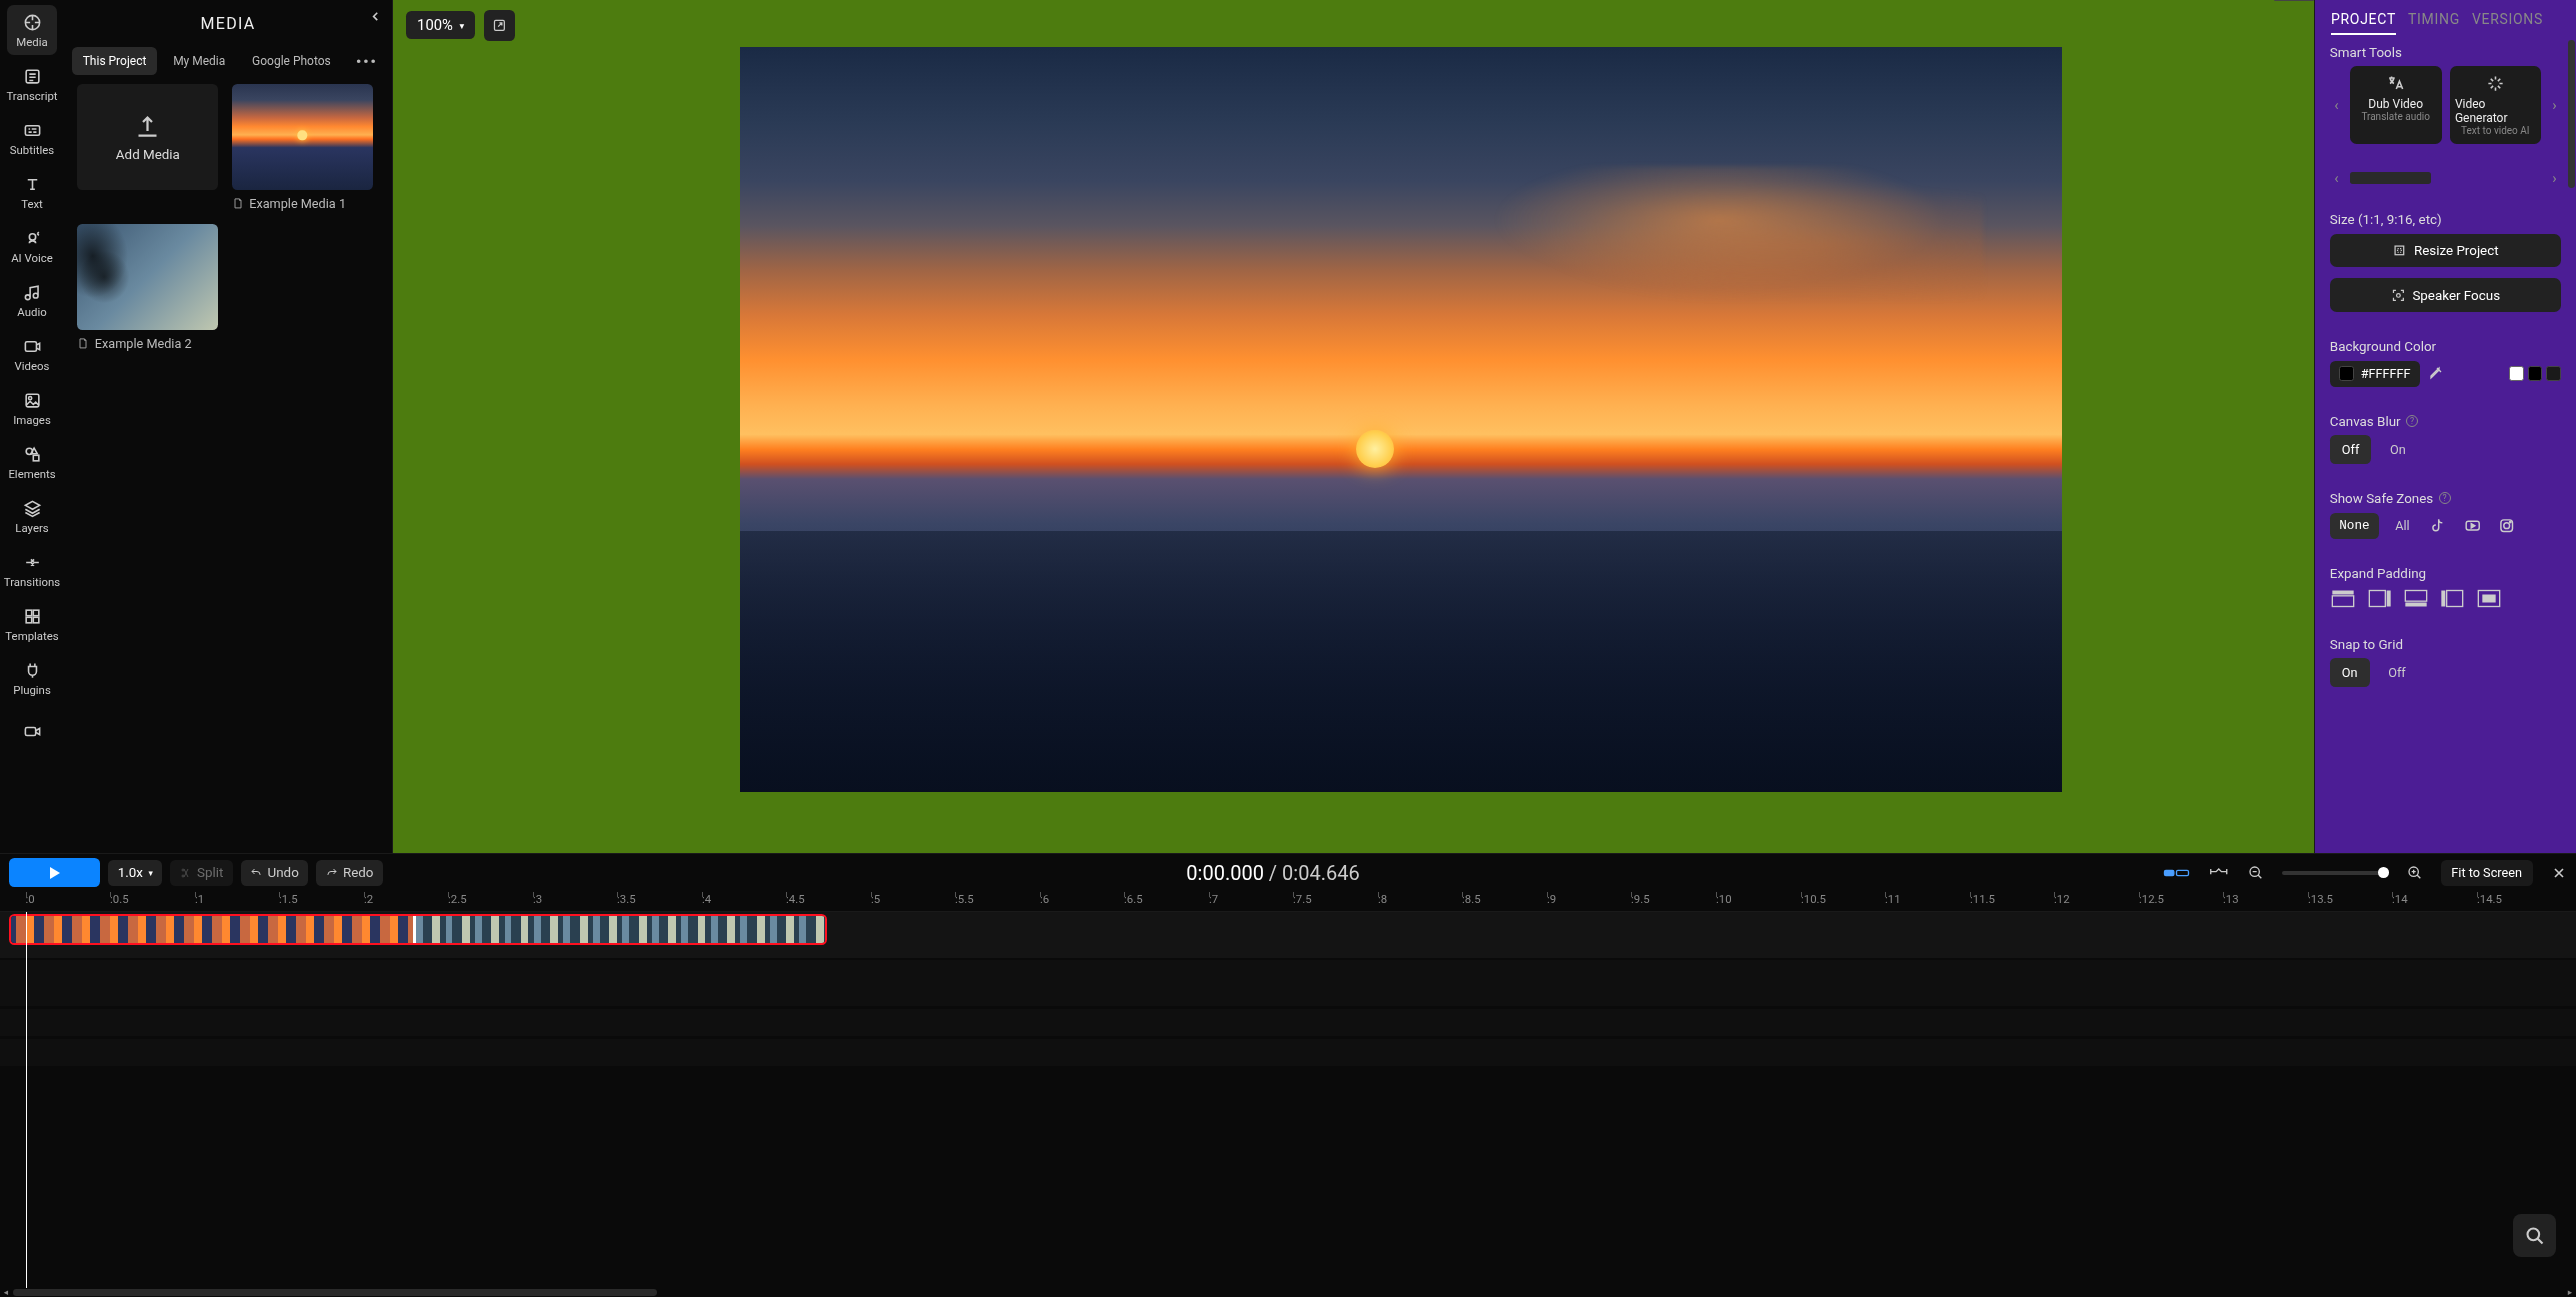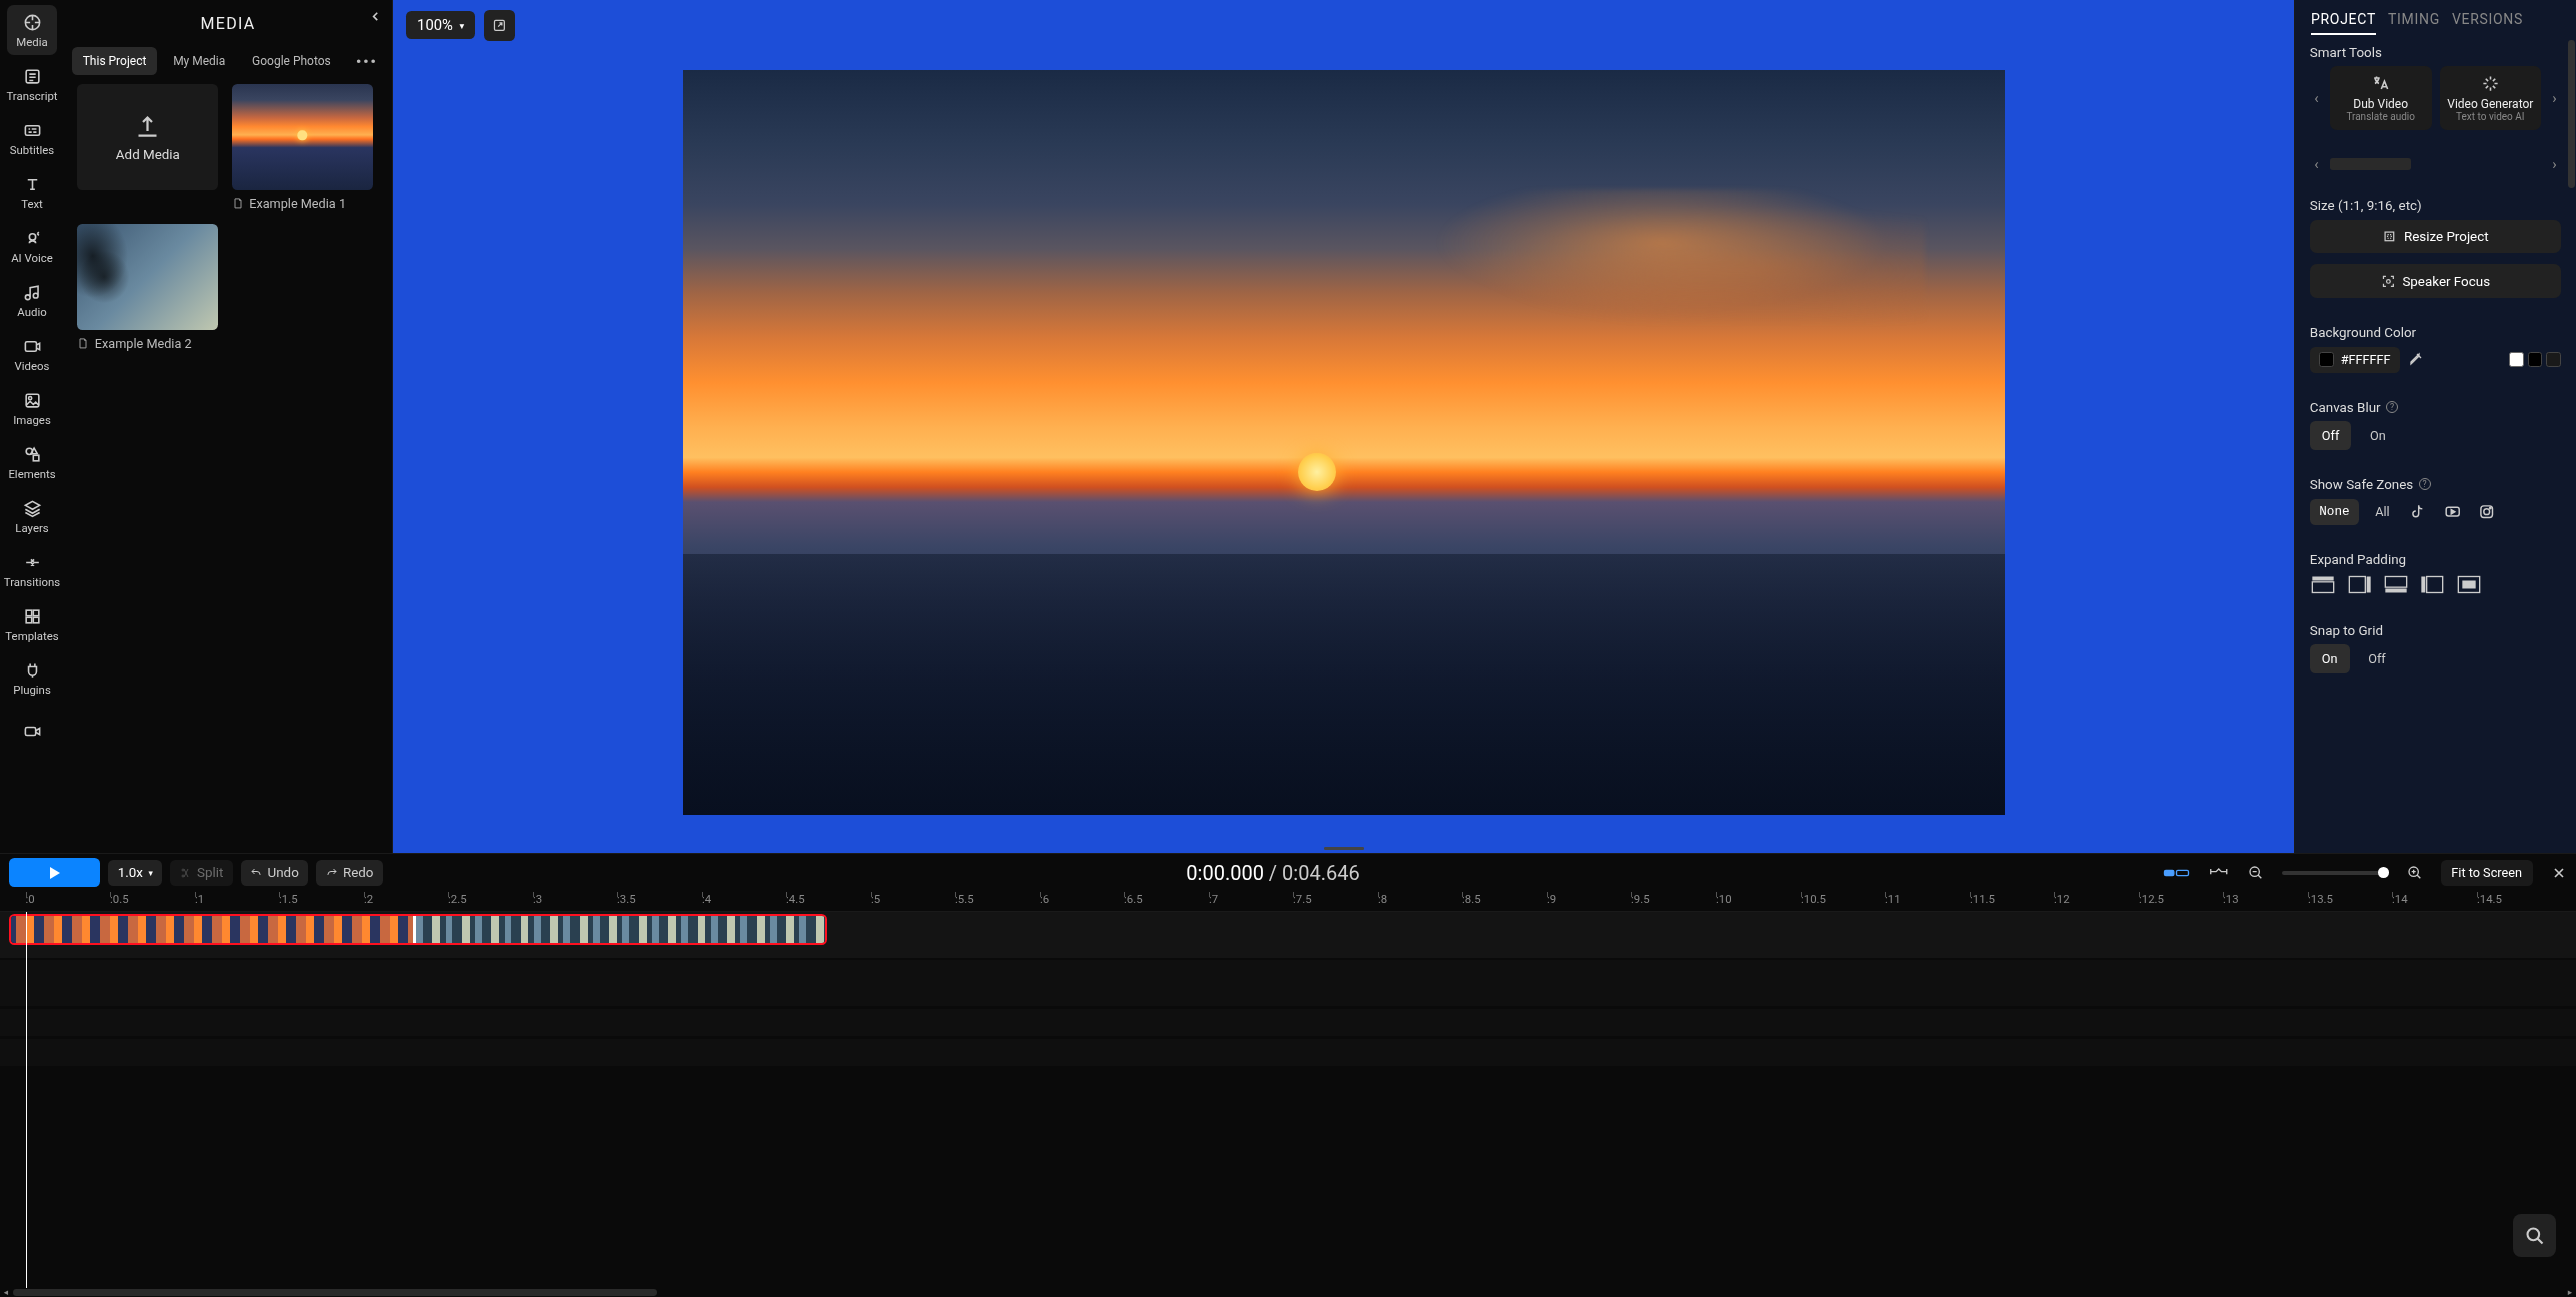--- a/index.html
+++ b/index.html
@@ -30,35 +30,35 @@
 .media-thumb.sunset { background: linear-gradient(to bottom, #2a3550 0%, #3a4560 15%, #c86840 32%, #ff8830 40%, #ffb050 48%, #ff7020 52%, #2a3560 60%, #1a2540 100%); position: relative; }
 .media-thumb.sunset::after { content: ''; position: absolute; width: 9.4px; height: 9.4px; background: #ffe080; border-radius: 50%; left: 50%; top: 48%; transform: translate(-50%,-50%); box-shadow: 0 0 6.7px #ffc040; }
 .media-thumb.branches { background: linear-gradient(135deg, #3a5570 0%, #6a8aa0 50%, #c0c8b0 100%); position: relative; }
 .media-thumb.branches::before { content: ''; position: absolute; left: 0; top: 0; width: 55%; height: 100%; background: radial-gradient(ellipse at 20% 30%, rgba(0,0,0,0.7) 0%, transparent 40%), radial-gradient(ellipse at 35% 50%, rgba(0,0,0,0.6) 0%, transparent 35%); }
 .media-thumb .add-icon { width: 27px; height: 27px; margin-bottom: 6.7px; }
 .media-thumb .add-label { font-size: 13.4px; color: #ddd; }
 .media-caption { display: flex; align-items: center; gap: 5.4px; margin-top: 5.4px; font-size: 12.7px; color: #bbb; }
 .media-caption .doc-icon { width: 12px; height: 14.8px; }
 
 
-.center { flex: 1; background: #1d4ed8; display: flex; flex-direction: column; position: relative; text-align: center; }
+.center { flex: 1; background: #4d7c0f; display: flex; flex-direction: row; position: relative; text-align: center; }
 .center-toolbar { height: 50px; display: flex; align-items: center; padding: 0 13.4px; gap: 9.4px; }
 .zoom-pill { background: #222; border-radius: 5.4px; padding: 5.4px 10.7px; display: flex; align-items: center; gap: 6.7px; cursor: pointer; font-size: 14.8px; }
 .zoom-pill .chev { font-size: 9.4px; }
 .icon-btn { width: 31px; height: 31px; background: #222; border-radius: 5.4px; display: flex; align-items: center; justify-content: center; cursor: pointer; }
 .canvas-wrap { flex: 1; display: flex; align-items: center; justify-content: center; padding: 13.4px 27px 27px; }
 .canvas { width: 1322px; height: 745px; position: relative; background: linear-gradient(to bottom, #1a2a45 0%, #2a3a55 10%, #3a4560 18%, #5a5560 24%, #a06545 30%, #d87838 36%, #ff9030 42%, #ffb050 48%, #ffc060 52%, #ff8020 54%, #d05020 56%, #5a5070 58%, #3a4565 64%, #2a3555 72%, #1a2545 82%, #0a1530 100%); }
 .canvas::before { content: ''; position: absolute; width: 38px; height: 38px; background: radial-gradient(circle, #fff0a0 0%, #ffd050 60%, #ffb030 100%); border-radius: 50%; left: 48%; top: 54%; transform: translate(-50%,-50%); box-shadow: 0 0 20px #ffb030; }
 .canvas::after { content: ''; position: absolute; left: 0; right: 0; bottom: 0; height: 35%; background: linear-gradient(to bottom, rgba(20,30,50,0.6) 0%, rgba(8,15,30,0.95) 100%); }
 .canvas .clouds { position: absolute; right: 6%; top: 16%; width: 40%; height: 18%; background: radial-gradient(ellipse at 50% 40%, rgba(255,150,60,0.5) 0%, transparent 60%), radial-gradient(ellipse at 70% 60%, rgba(180,100,50,0.4) 0%, transparent 55%); filter: blur(2.7px); }
 .drag-handle-center { height: 8px; display: flex; justify-content: center; align-items: center; margin-top: -4px; }
 .drag-handle-center .bar { width: 40px; height: 2.7px; background: #444; border-radius: 1.3px; cursor: ns-resize; }
 
 
-.right-panel { width: 282px; background: #0f172a; border-left: 0.7px solid #1a1a1a; display: flex; flex-direction: column; position: relative; }
+.right-panel { width: 262px; background: #4c1d95; border-left: 0.7px solid #1a1a1a; display: flex; flex-direction: column; position: relative; }
 .right-tabs { display: flex; gap: 12px; padding: 10.7px 16px 0; }
 .right-tab { font-size: 14px; letter-spacing: 0.7px; color: #888; padding-bottom: 6.7px; cursor: pointer; }
 .right-tab.active { color: #fff; border-bottom: 2px solid #fff; }
 .right-content { padding: 9.4px 14.8px; overflow-y: auto; display: flex; flex-direction: column; gap: 27px; }
 .section-label { font-size: 13.4px; color: #ddd; margin-bottom: 6.7px; display: flex; align-items: center; gap: 5.4px; }
 .section-label .help { width: 12px; height: 12px; border: 1px solid #888; border-radius: 50%; display: inline-flex; align-items: center; justify-content: center; font-size: 8.7px; color: #888; }
 .smart-row { display: flex; align-items: center; gap: 6.7px; }
 .smart-arrow { width: 13.4px; height: 13.4px; display: flex; align-items: center; justify-content: center; cursor: pointer; color: #888; }
 .smart-tools { display: flex; gap: 8px; flex: 1; }
 .smart-card { flex: 1; background: #1c1c1c; border-radius: 6.7px; padding: 8px 5.4px; display: flex; flex-direction: column; align-items: center; cursor: pointer; }

